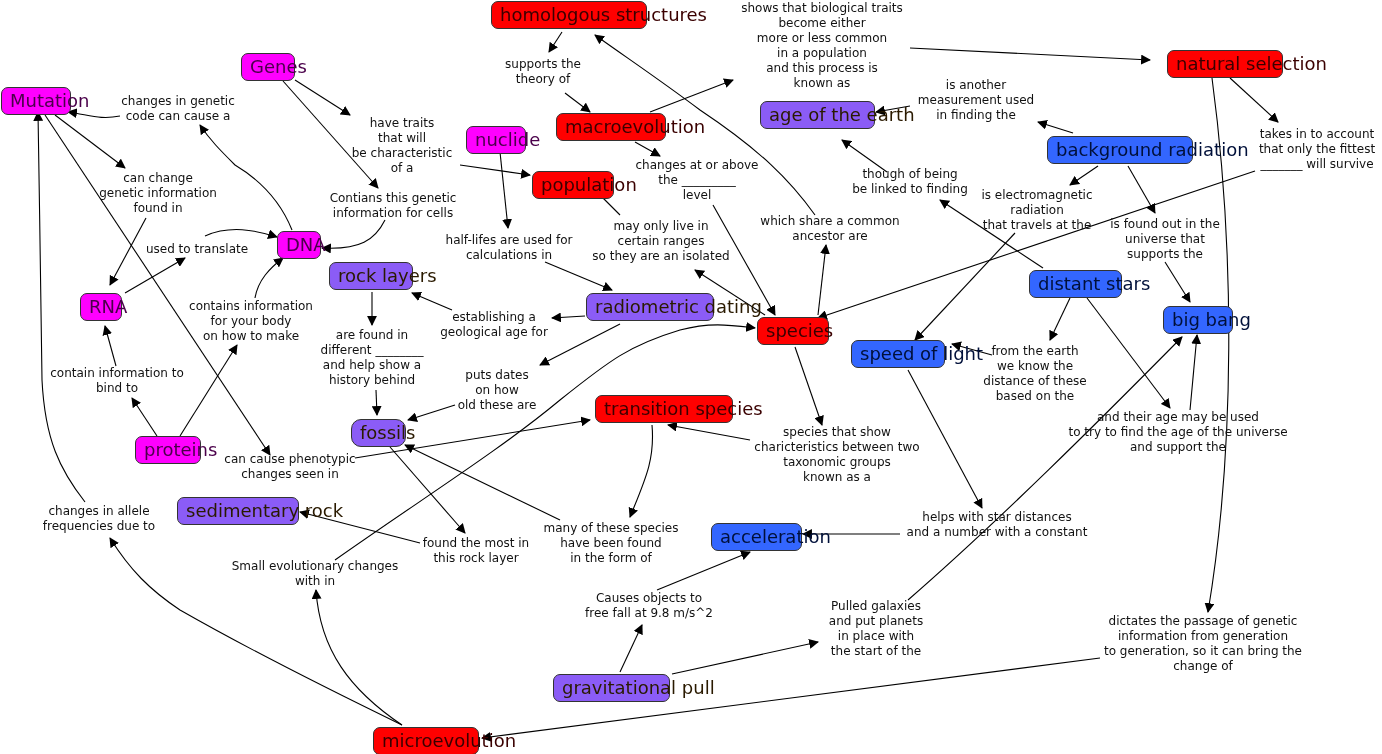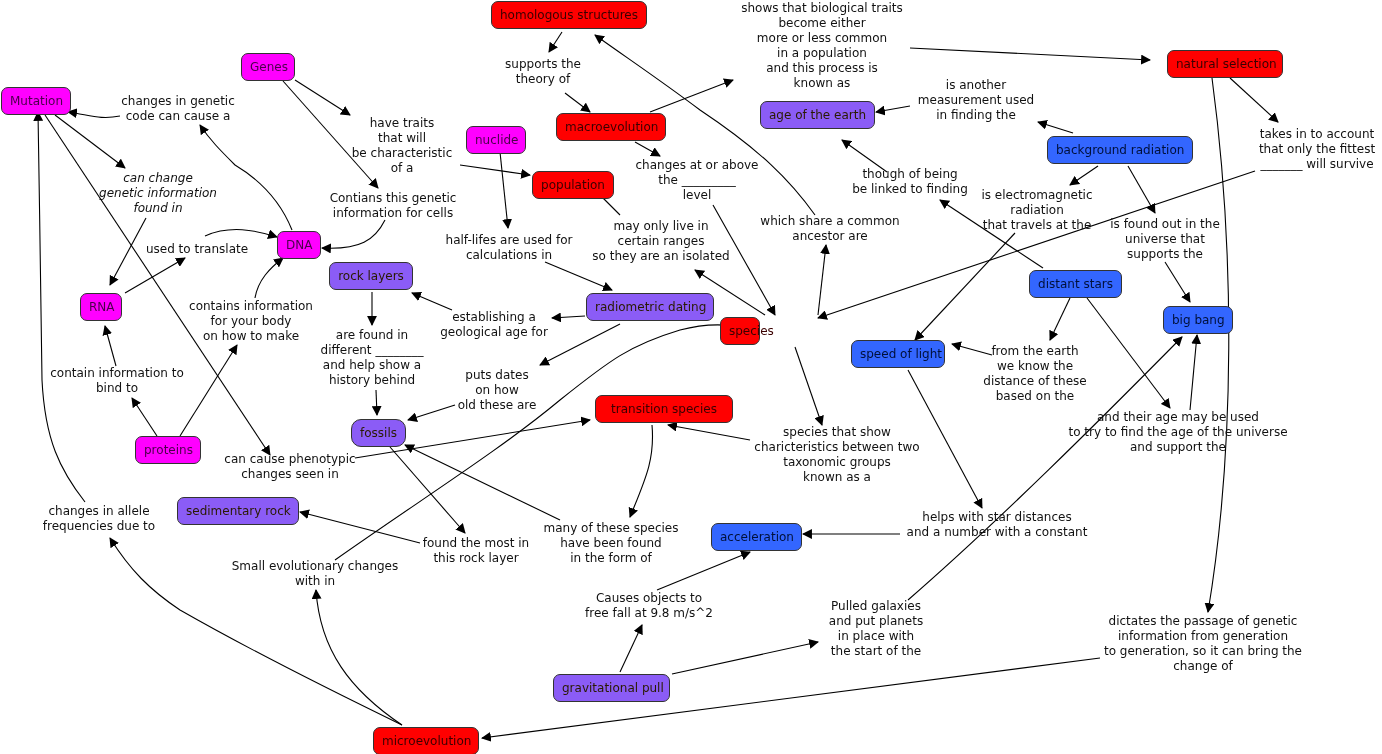--- a/index.html
+++ b/index.html
@@ -1,18 +1,18 @@
 <!DOCTYPE html>
 <html><head>
 <meta charset="utf-8">
 <style>
   html,body{margin:0;padding:0;background:#fff;}
   body{width:1382px;height:754px;position:relative;overflow:hidden;font-family:"DejaVu Sans","Liberation Sans",sans-serif;}
   #edges{position:absolute;left:0;top:0;width:1382px;height:754px;}
-  .node{position:absolute;border:1px solid #333;border-radius:7px;font-size:12px;line-height:14px;padding:6px 8px;white-space:nowrap;box-sizing:border-box;text-align:center;}
+  .node{position:absolute;border:1px solid #333;border-radius:7px;font-size:18px;line-height:14px;padding:6px 8px;white-space:nowrap;box-sizing:border-box;text-align:center;}
   .red{background:#ff0000;color:#3a0000;}
   .orange{background:#8b5cf6;color:#2a1a00;}
   .magenta{background:#ff00ff;color:#4a004a;}
   .blue{background:#3366ff;color:#00103a;}
   .lbl{position:absolute;font-size:12px;line-height:15px;color:#111;text-align:center;white-space:pre;transform:translateX(-50%);background:transparent;}
 </style>
 </head>
 <body>
 
 <svg id="edges" xmlns="http://www.w3.org/2000/svg">
@@ -120,21 +120,21 @@
 <div class="node red" style="left:556px;top:113px;width:110px;">macroevolution</div>
 <div class="node orange" style="left:760px;top:101px;width:115px;">age of the earth</div>
 <div class="node magenta" style="left:466px;top:126px;width:60px;">nuclide</div>
 <div class="node blue" style="left:1047px;top:136px;width:146px;">background radiation</div>
 <div class="node red" style="left:532px;top:171px;width:82px;">population</div>
 <div class="node magenta" style="left:277px;top:231px;width:44px;">DNA</div>
 <div class="node orange" style="left:329px;top:262px;width:84px;">rock layers</div>
 <div class="node blue" style="left:1029px;top:270px;width:93px;">distant stars</div>
 <div class="node magenta" style="left:80px;top:293px;width:42px;">RNA</div>
 <div class="node orange" style="left:586px;top:293px;width:128px;">radiometric dating</div>
-<div class="node red" style="left:720px;top:317px;width:40px;">species</div>
+<div class="node red" style="left:757px;top:317px;width:72px;">species</div>
 <div class="node blue" style="left:1163px;top:306px;width:70px;">big bang</div>
 <div class="node blue" style="left:851px;top:340px;width:94px;">speed of light</div>
 <div class="node red" style="left:595px;top:395px;width:138px;">transition species</div>
 <div class="node orange" style="left:351px;top:419px;width:55px;border-radius:10px;">fossils</div>
 <div class="node magenta" style="left:135px;top:436px;width:66px;">proteins</div>
 <div class="node orange" style="left:177px;top:497px;width:122px;">sedimentary rock</div>
 <div class="node blue" style="left:711px;top:523px;width:91px;">acceleration</div>
 <div class="node orange" style="left:553px;top:674px;width:117px;">gravitational pull</div>
 <div class="node red" style="left:373px;top:727px;width:106px;">microevolution</div>
 
@@ -151,21 +151,21 @@
 <div class="lbl" style="left:402px;top:116px;">have traits
 that will
 be characteristic
 of a</div>
 <div class="lbl" style="left:976px;top:78px;">is another
 measurement used
 in finding the</div>
 <div class="lbl" style="left:1317px;top:127px;">takes in to account
 that only the fittest
 _______ will survive</div>
-<div class="lbl" style="left:158px;top:171px;font-style:italic;">can change
+<div class="lbl" style="left:158px;top:171px;">can change
 genetic information
 found in</div>
 <div class="lbl" style="left:697px;top:158px;">changes at or above
 the _________
 level</div>
 <div class="lbl" style="left:910px;top:167px;">though of being
 be linked to finding</div>
 <div class="lbl" style="left:393px;top:191px;">Contians this genetic
 information for cells</div>
 <div class="lbl" style="left:1037px;top:188px;">is electromagnetic

